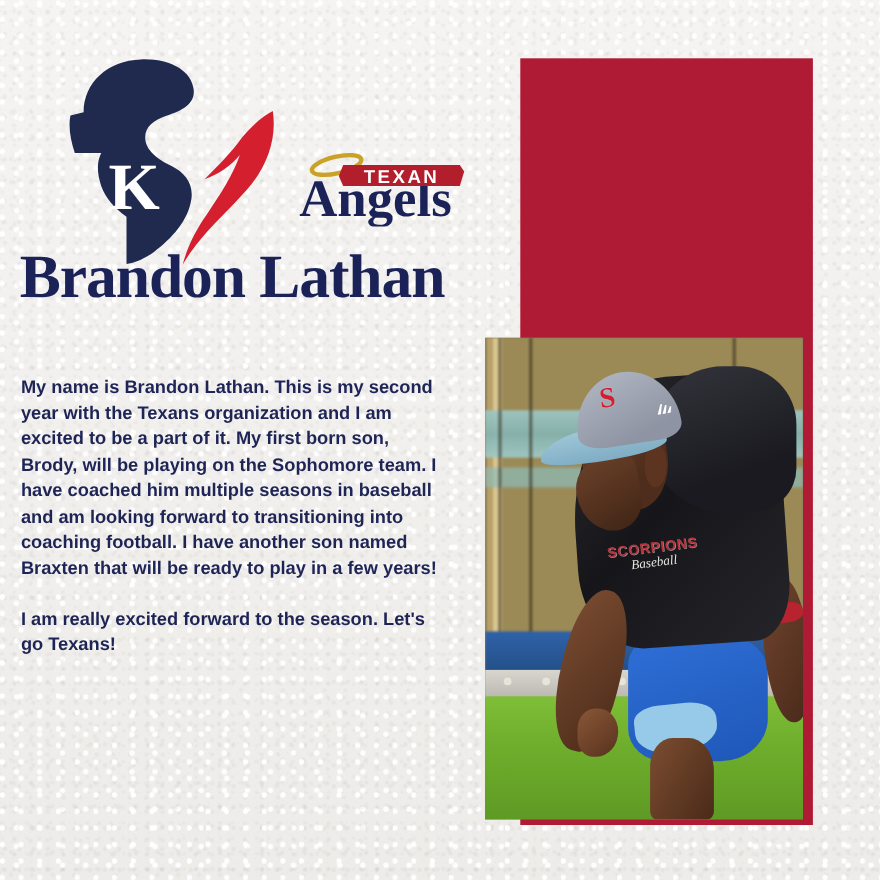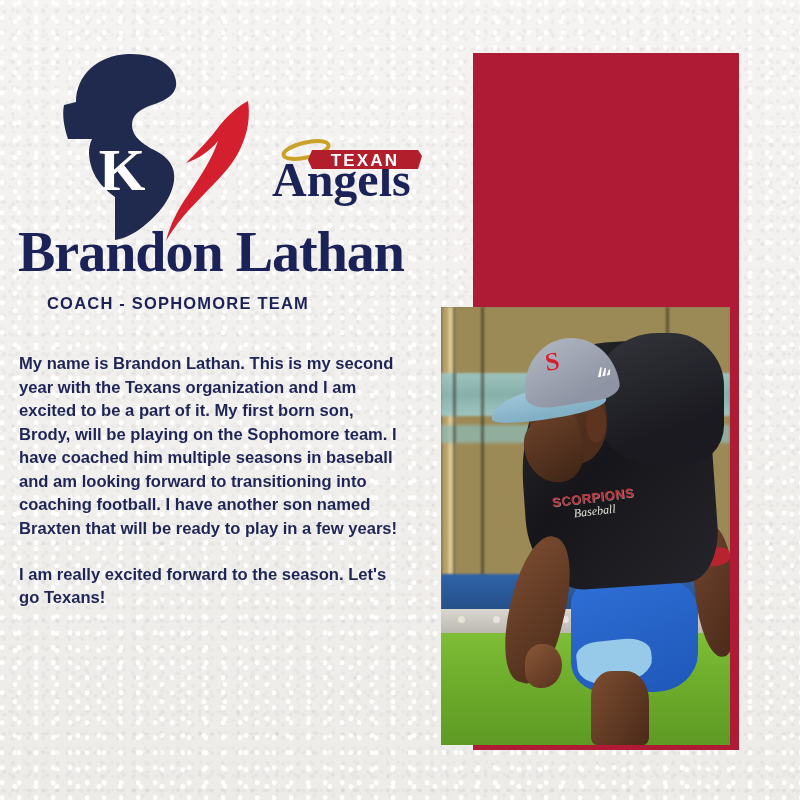--- a/index.html
+++ b/index.html
@@ -294,21 +294,20 @@
     color: #1b2257;
     white-space: nowrap;
   }
 
   
   #bio {
     position: absolute;
     left: 19px;
     top: 340px;
     width: 381px;
-    margin-top: 12px;
   }
   #bio p {
     margin: 0 0 22px 0;
     font-family: "Liberation Sans", sans-serif;
     font-weight: bold;
     font-size: 16.6px;
     line-height: 1.42;
     color: #1e2556;
   }
   #bio p:last-child { margin-bottom: 0; }
@@ -375,21 +374,20 @@
       <text x="6" y="62" font-family="Liberation Serif, DejaVu Serif, serif" font-weight="bold" font-size="48" fill="#1b2257">Angels</text>
 
       <g>
         <path fill="#b21e2b" d="M46 16 L152 16 L156 22 L152 35 L46 35 L42 26 Z"></path>
         <text x="99" y="32" font-family="Liberation Sans, sans-serif" font-weight="bold" font-size="17" letter-spacing="2.2" fill="#ffffff" text-anchor="middle">TEXAN</text>
       </g>
     </svg>
   </div>
 
   <h1 id="coach-name">Brandon Lathan</h1>
-  <div id="coach-role">COACH - SOPHOMORE TEAM</div>
 
   <div id="bio">
     <p>My name is Brandon Lathan. This is my second year with the Texans organization and I am excited to be a part of it. My first born son, Brody, will be playing on the Sophomore team. I have coached him multiple seasons in baseball and am looking forward to transitioning into coaching football. I have another son named Braxten that will be ready to play in a few years!</p>
     <p>I am really excited forward to the season. Let's go Texans!</p>
   </div>
 
   <div id="coach-photo">
     <div class="ph-layer ph-fence"></div>
     <div class="ph-layer ph-teal-rail"></div>
     <div class="ph-layer ph-teal-rail2"></div>

